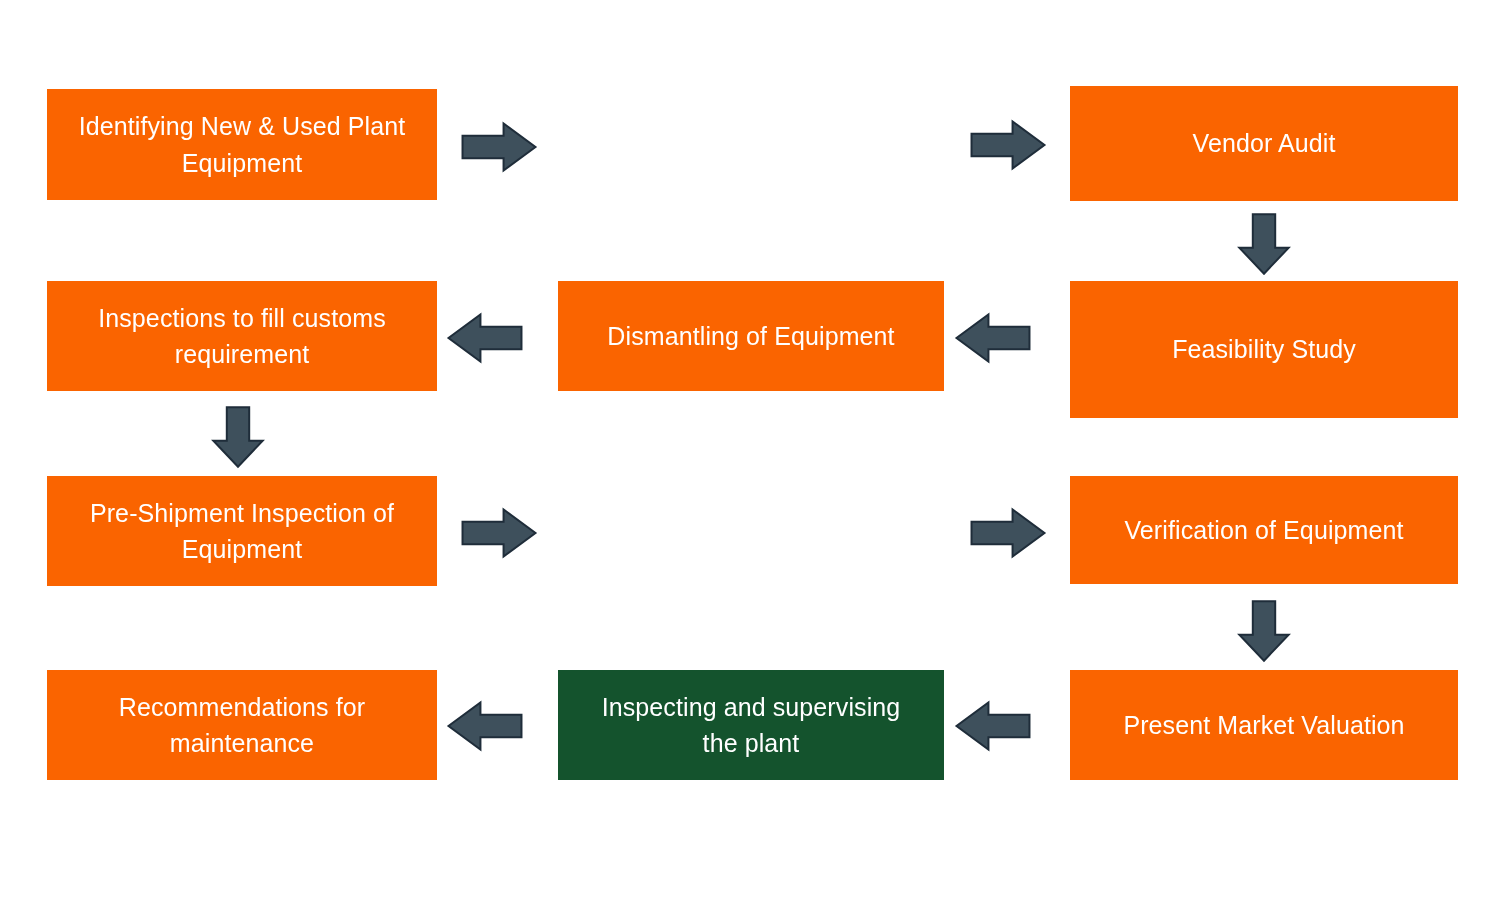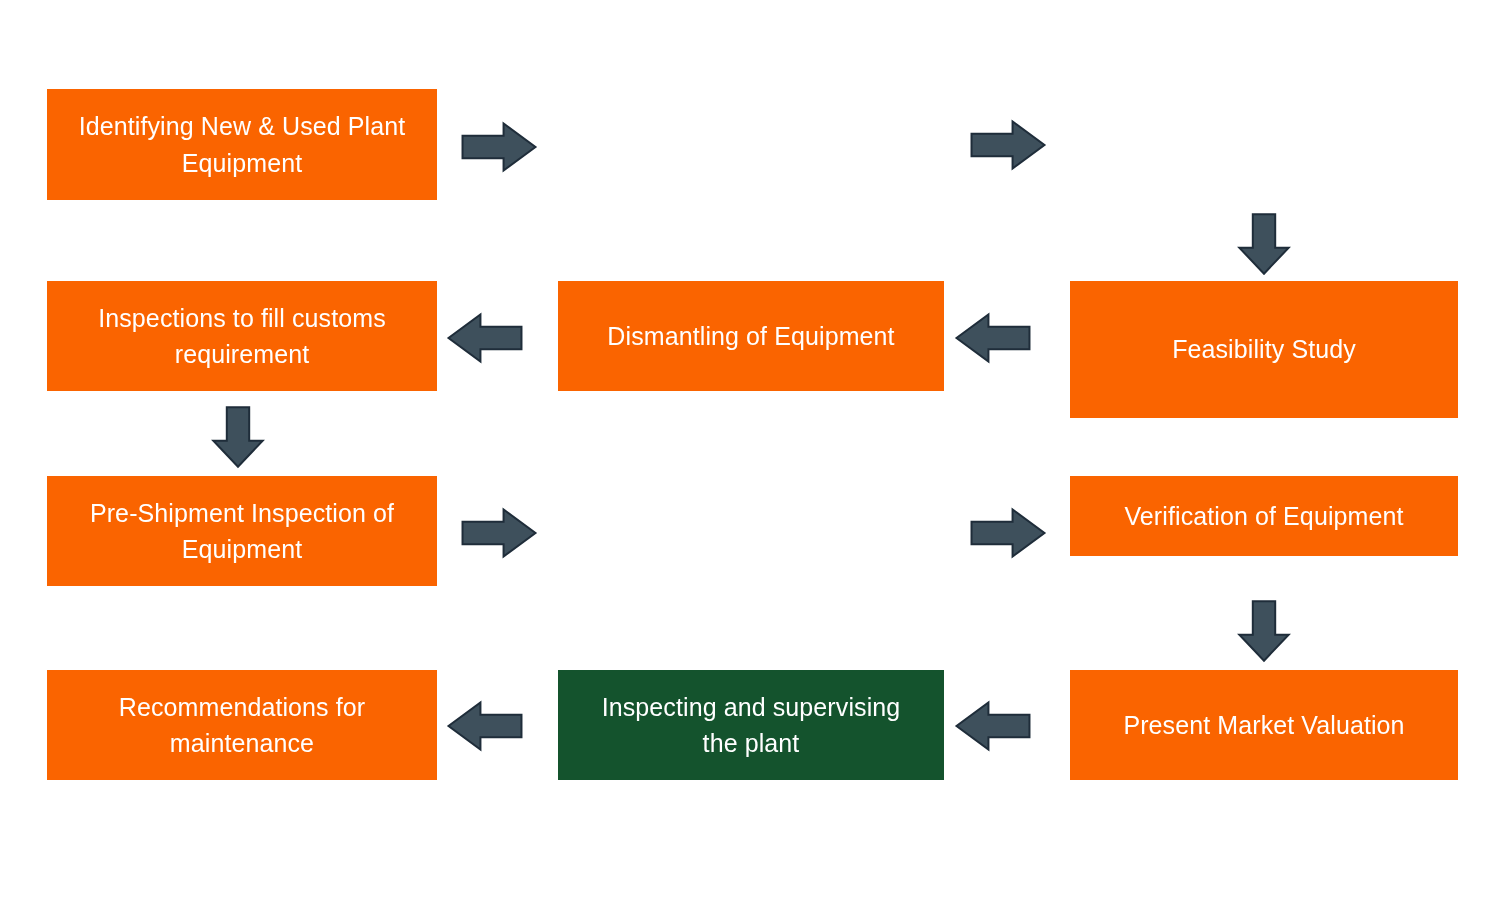--- a/index.html
+++ b/index.html
@@ -50,35 +50,38 @@
   }
 </style>
 </head>
 <body>
 
 <div id="canvas">
     <div class="node" style="left: 47px; top: 89px; width: 390px; height: 111px; background: rgb(250, 100, 0); color: rgb(255, 255, 255);">
       <span class="node-label">Identifying New &amp; Used Plant
 Equipment</span>
     </div>
+    <div class="node" style="left: 1070px; top: 86px; width: 388px; height: 115px; background: rgb(250, 100, 0); color: rgb(255, 255, 255);">
+      <span class="node-label">Vendor Audit</span>
+    </div>
     <div class="node" style="left: 1070px; top: 281px; width: 388px; height: 137px; background: rgb(250, 100, 0); color: rgb(255, 255, 255);">
       <span class="node-label">Feasibility Study</span>
     </div>
     <div class="node" style="left: 558px; top: 281px; width: 386px; height: 110px; background: rgb(250, 100, 0); color: rgb(255, 255, 255);">
       <span class="node-label">Dismantling of Equipment</span>
     </div>
     <div class="node" style="left: 47px; top: 281px; width: 390px; height: 110px; background: rgb(250, 100, 0); color: rgb(255, 255, 255);">
       <span class="node-label">Inspections to fill customs
 requirement</span>
     </div>
     <div class="node" style="left: 47px; top: 476px; width: 390px; height: 110px; background: rgb(250, 100, 0); color: rgb(255, 255, 255);">
       <span class="node-label">Pre-Shipment Inspection of
 Equipment</span>
     </div>
-    <div class="node" style="left: 1070px; top: 476px; width: 388px; height: 80px; background: rgb(250, 100, 0); color: rgb(255, 255, 255);">
+    <div class="node" style="left: 1070px; top: 476px; width: 388px; height: 108px; background: rgb(250, 100, 0); color: rgb(255, 255, 255);">
       <span class="node-label">Verification of Equipment</span>
     </div>
     <div class="node" style="left: 1070px; top: 670px; width: 388px; height: 110px; background: rgb(250, 100, 0); color: rgb(255, 255, 255);">
       <span class="node-label">Present Market Valuation</span>
     </div>
     <div class="node" style="left: 558px; top: 670px; width: 386px; height: 110px; background: #14532d; color: rgb(255, 255, 255);">
       <span class="node-label">Inspecting and supervising
 the plant</span>
     </div>
     <div class="node" style="left: 47px; top: 670px; width: 390px; height: 110px; background: rgb(250, 100, 0); color: rgb(255, 255, 255);">

